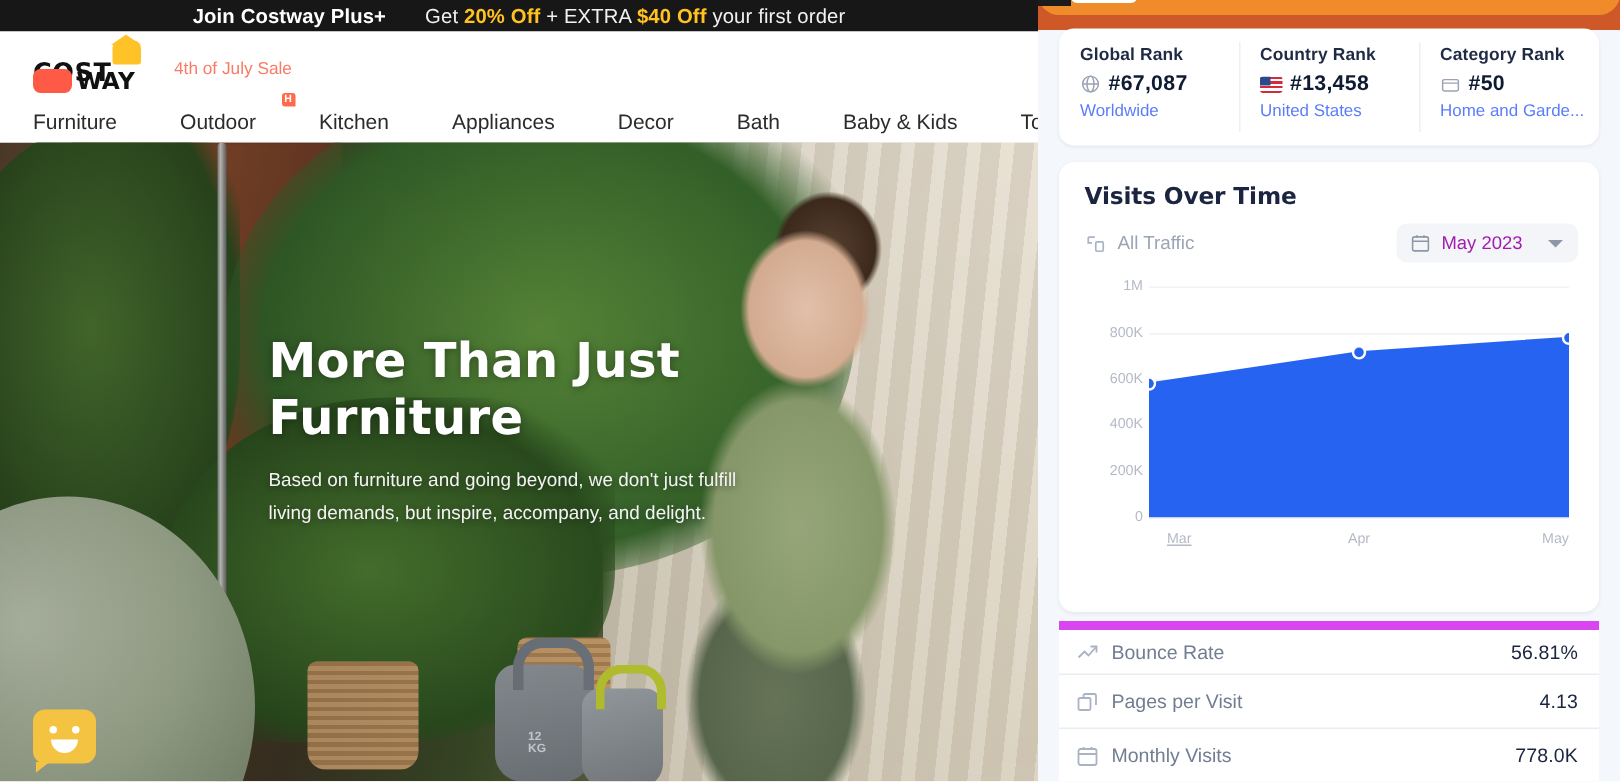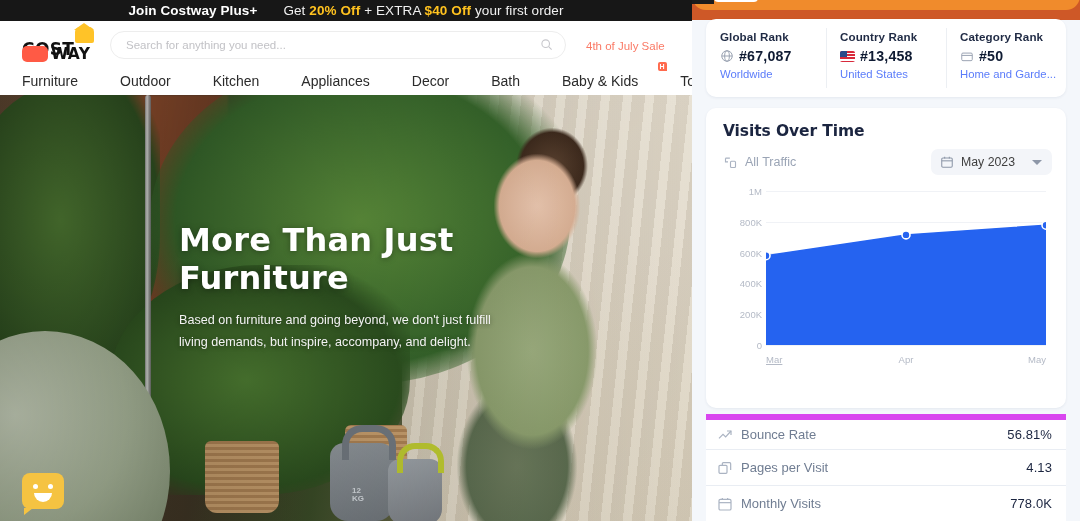--- a/index.html
+++ b/index.html
@@ -177,21 +177,21 @@
     position:absolute; left:14px; top:108px; width:360px; height:300px;
     background:#fff; border-radius:10px; box-shadow:0 1px 3px rgba(20,40,80,.07);
     padding:14px 0 0 0;
   }
   .visits-title { font-size:15.5px; font-weight:700; color:#1b2540; padding-left:17px;
     font-family:"DejaVu Sans", sans-serif; letter-spacing:-.1px; }
   .visits-row { display:flex; align-items:center; justify-content:space-between;
     padding:9px 14px 0 17px; }
   .traffic { display:flex; align-items:center; gap:7px; font-size:12.5px; color:#9aa4b5; }
   .datepick { display:flex; align-items:center; gap:7px; background:#f3f5f9;
-    border-radius:7px; padding:6px 10px 6px 9px; font-size:12.3px; color:#404040; }
+    border-radius:7px; padding:6px 10px 6px 9px; font-size:12.3px; color:#a21caf; }
   .caret { width:0; height:0; border-left:5px solid transparent; border-right:5px solid transparent;
     border-top:5px solid #8d97a8; margin-left:10px; }
 
   
   .chart { position:relative; margin:16px 12px 0 12px; height:178px; }
   .gridline { position:absolute; left:48px; right:8px; height:1px; background:#f0f2f6; }
   .ytick { position:absolute; left:0; width:44px; text-align:right; font-size:9.5px;
     color:#b4bac6; transform:translateY(-50%); }
   .plotarea { position:absolute; left:48px; right:8px; top:0; bottom:24px; }
   .xtick { position:absolute; bottom:4px; font-size:9.5px; color:#b4bac6; }
@@ -224,27 +224,20 @@
   <div id="header">
     <div id="headtop">
 
       <div class="logo">
         <span class="cost">COST</span>
         <span class="house"></span>
         <span class="redbox"></span>
         <span class="way">WAY</span>
       </div>
 
-      <div class="searchwrap">
-        <input class="searchbox" value="" placeholder="Search for anything you need..." style="">
-        <svg class="s-icon" viewBox="0 0 24 24" fill="none" stroke="#c6c6cb" stroke-width="2">
-          <circle cx="10.5" cy="10.5" r="7"></circle>
-            <line x1="16" y1="16" x2="21.5" y2="21.5"></line>
-        </svg>
-      </div>
 
       <div style="position:relative;text-align:center;">
         <span class="promo-link">4th of July Sale</span>
         <span class="hot-badge">H</span>
       </div>
     </div>
 
     <div id="nav">
       <span class="item">Furniture</span>
       <span class="item">Outdoor</span>
@@ -390,21 +383,21 @@
             <polygon points="0.0,64.7 152.0,43.9 304.0,34.2 304,154 0,154" fill="#2563f0"></polygon>
             <polyline points="0.0,64.7 152.0,43.9 304.0,34.2" fill="none" stroke="#2563f0" stroke-width="1.5" vector-effect="non-scaling-stroke"></polyline>
           </svg>
       </div>
       <svg id="chart-dots" style="position:absolute;left:48px;right:8px;top:0;height:154px;width:calc(100% - 56px);">
           <circle cx="0.0" cy="64.7" r="4" fill="#2563f0" stroke="#ffffff" stroke-width="1.6"></circle>
           <circle cx="140.0" cy="43.9" r="4" fill="#2563f0" stroke="#ffffff" stroke-width="1.6"></circle>
           <circle cx="280.0" cy="34.2" r="4" fill="#2563f0" stroke="#ffffff" stroke-width="1.6"></circle>
         </svg>
       <div id="xtick-layer">
-          <div class="xtick" style="left: 48px; transform: translateX(0px); text-decoration: underline;">Mar</div>
+          <div class="xtick" style="left: 60px; transform: translateX(0px); text-decoration: underline;">Mar</div>
           <div class="xtick" style="left: 188px; transform: translateX(-50%);">Apr</div>
           <div class="xtick" style="left: 328px; transform: translateX(-100%);">May</div>
         </div>
     </div>
   </div>
 
   <div class="metrics">
 
     <div class="metric">
       <span class="mi">

